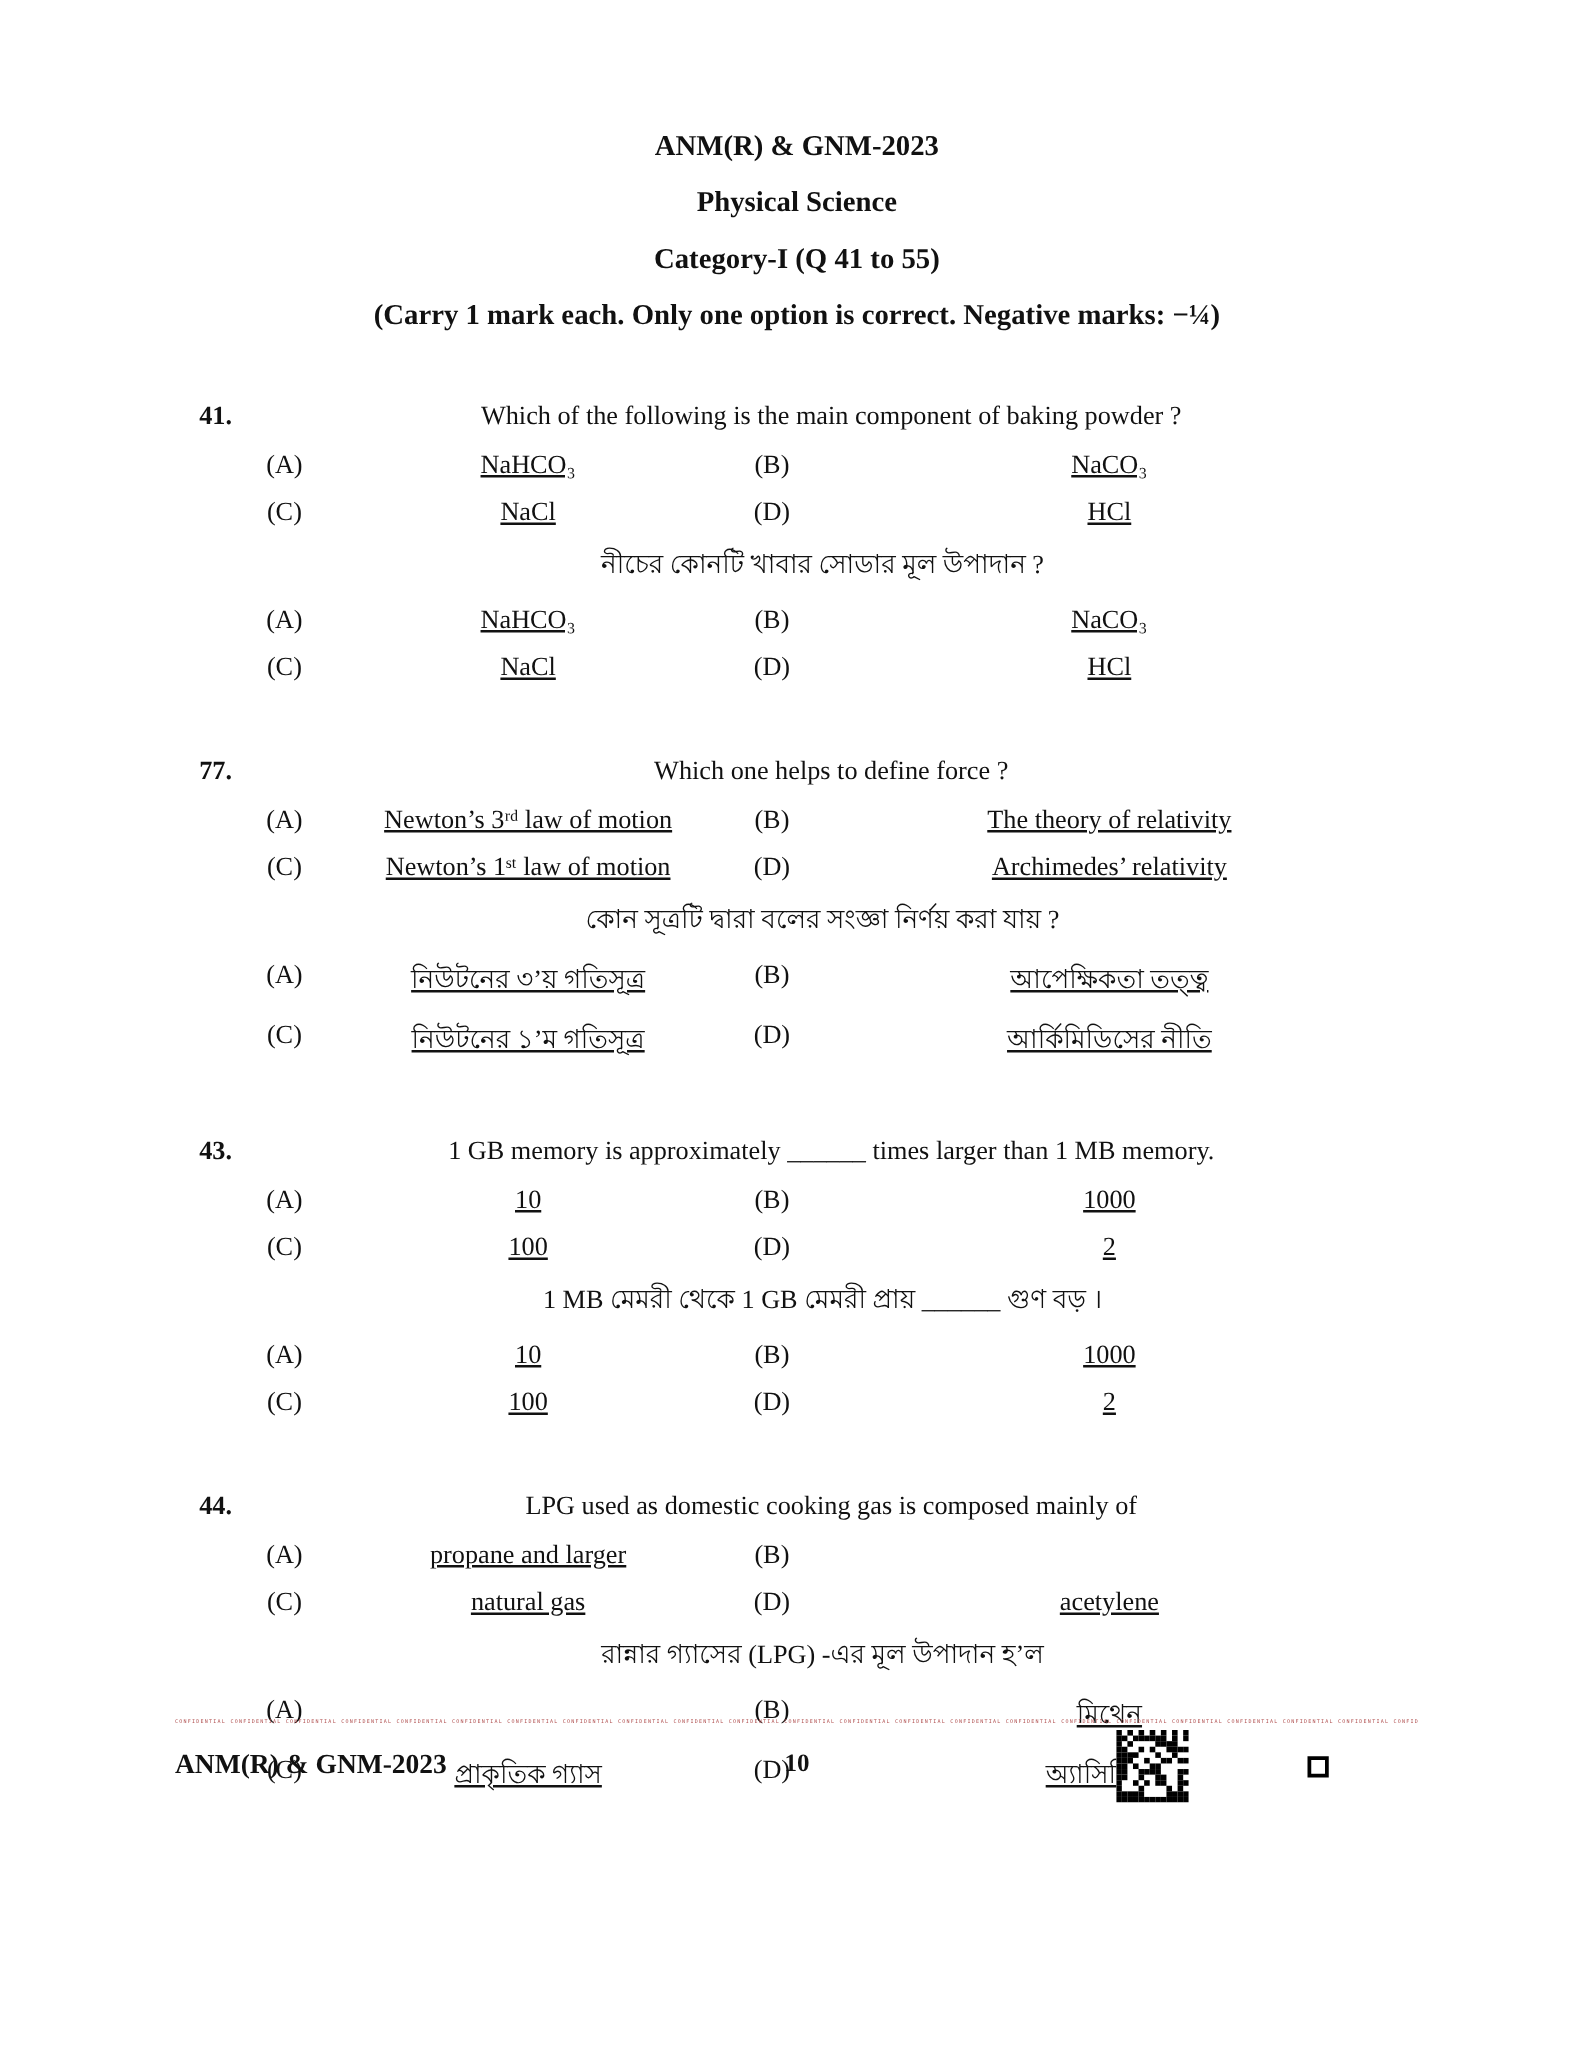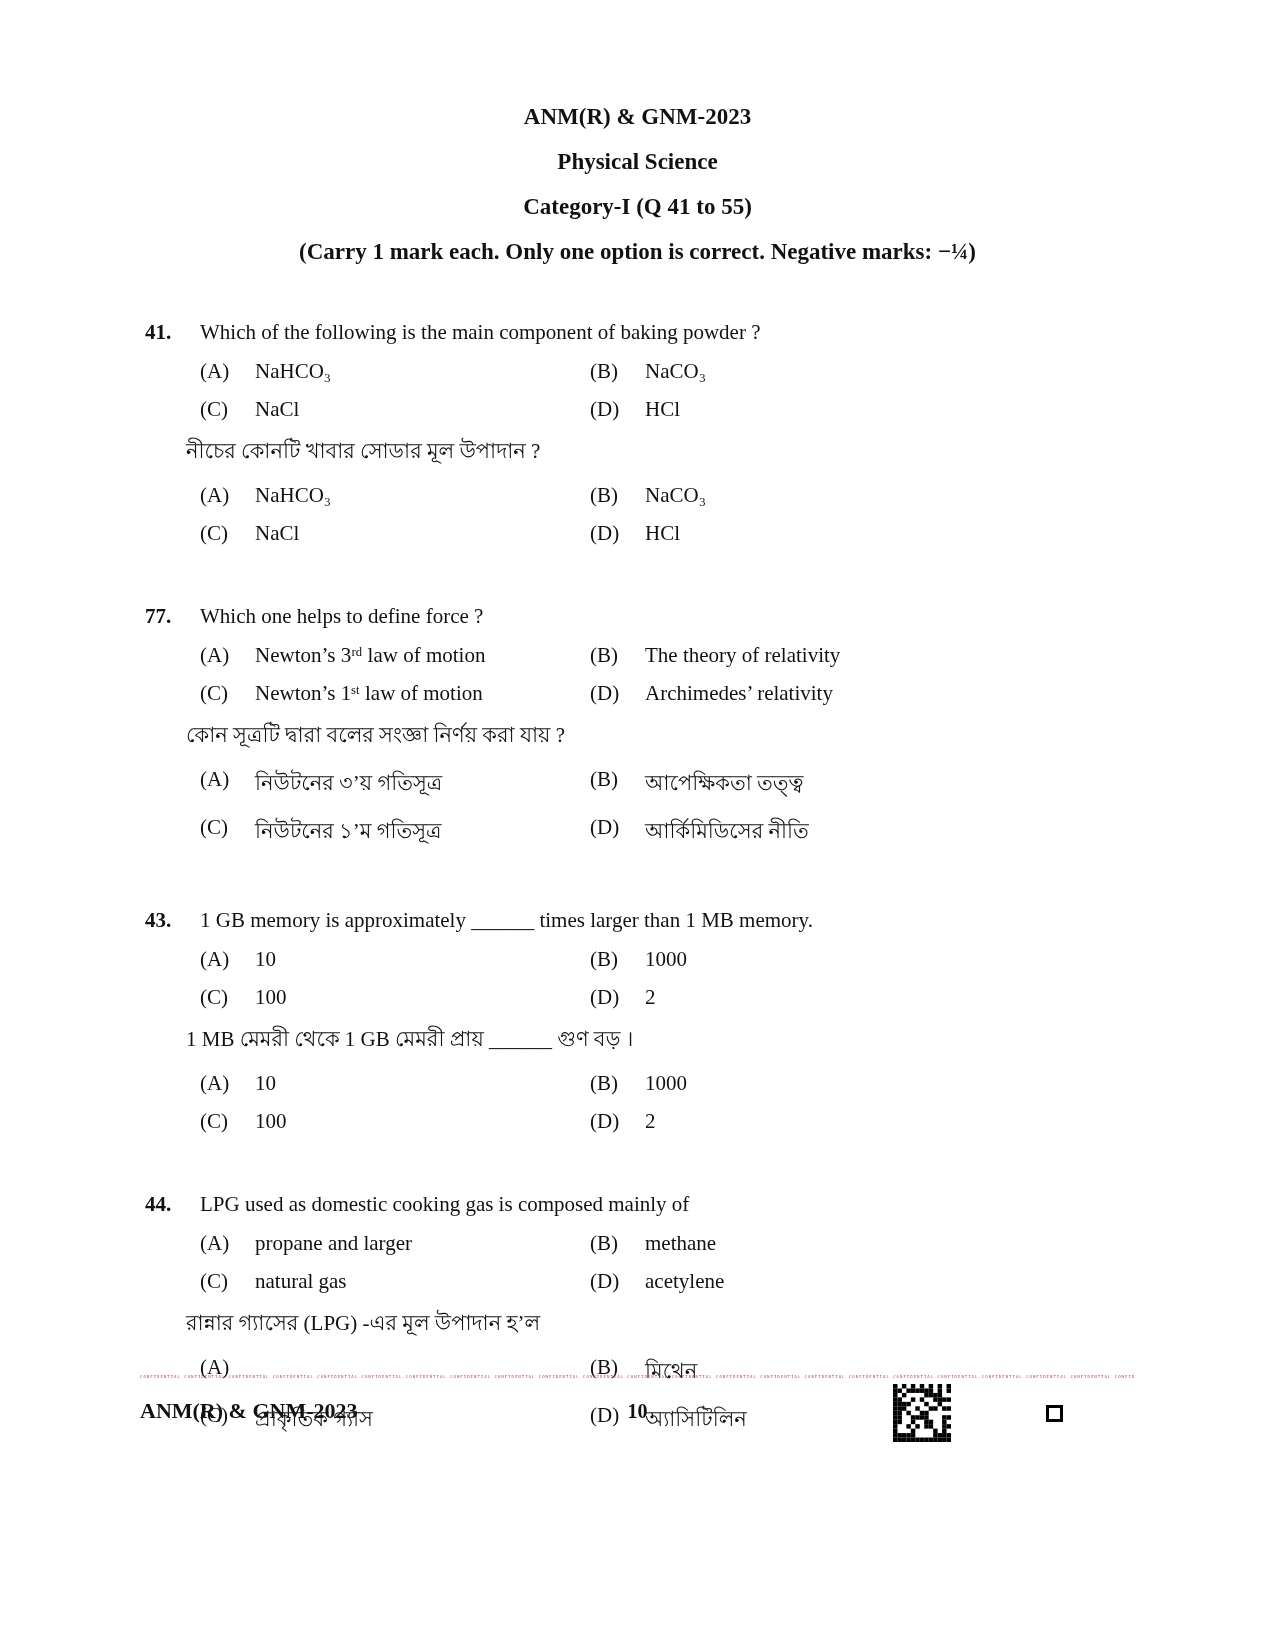--- a/index.html
+++ b/index.html
@@ -9,28 +9,28 @@
     background:#ffffff;
     color:#111111;
     font-family:"Liberation Serif","DejaVu Serif",serif;
     box-sizing:border-box;
     overflow:hidden;
     border-radius:14px;
   }
   .header { text-align:center; padding-top:104px; }
   .header .hline { font-weight:bold; font-size:23px; line-height:26px; margin-bottom:19px; }
   .content { margin:55px 145px 0 145px; font-size:21px; }
-  .question { margin-bottom:52px; }
+  .question { margin-bottom:52px;text-align:center; }
   .q-head { display:flex; padding-bottom:7px; }
   .q-num { width:55px; font-weight:bold; flex:0 0 55px; }
   .q-text { flex:1; }
   .opts { margin-left:55px; display:grid; grid-template-columns:390px auto; }
   .opt { display:flex; padding:6.5px 0; }
   .opt-label { width:55px; flex:0 0 55px; }
-  .opt-text { flex:1; }
+  .opt-text { flex:1;text-decoration:underline; }
   .bn-line { margin-left:41px; padding:6.5px 0; }
   .footer-strip {
     position:absolute; left:140px; top:1374px; width:995px; height:7px;
     overflow:hidden; white-space:nowrap;
     font-family:"DejaVu Sans Mono",monospace;
     font-size:4px; letter-spacing:1px; color:#b05050;
   }
   .footer-exam {
     position:absolute; left:140px; top:1398px;
     font-weight:bold; font-size:22px;
@@ -202,21 +202,20 @@
         <span class="q-num">44.</span>
         <span class="q-text">LPG used as domestic cooking gas is composed mainly of</span>
       </div>
       <div class="opts">
         <div class="opt">
           <span class="opt-label">(A)</span>
           <span class="opt-text">propane and larger</span>
         </div>
         <div class="opt">
           <span class="opt-label">(B)</span>
-          <span class="opt-text">methane</span>
         </div>
         <div class="opt">
           <span class="opt-label">(C)</span>
           <span class="opt-text">natural gas</span>
         </div>
         <div class="opt">
           <span class="opt-label">(D)</span>
           <span class="opt-text">acetylene</span>
         </div>
       </div>

